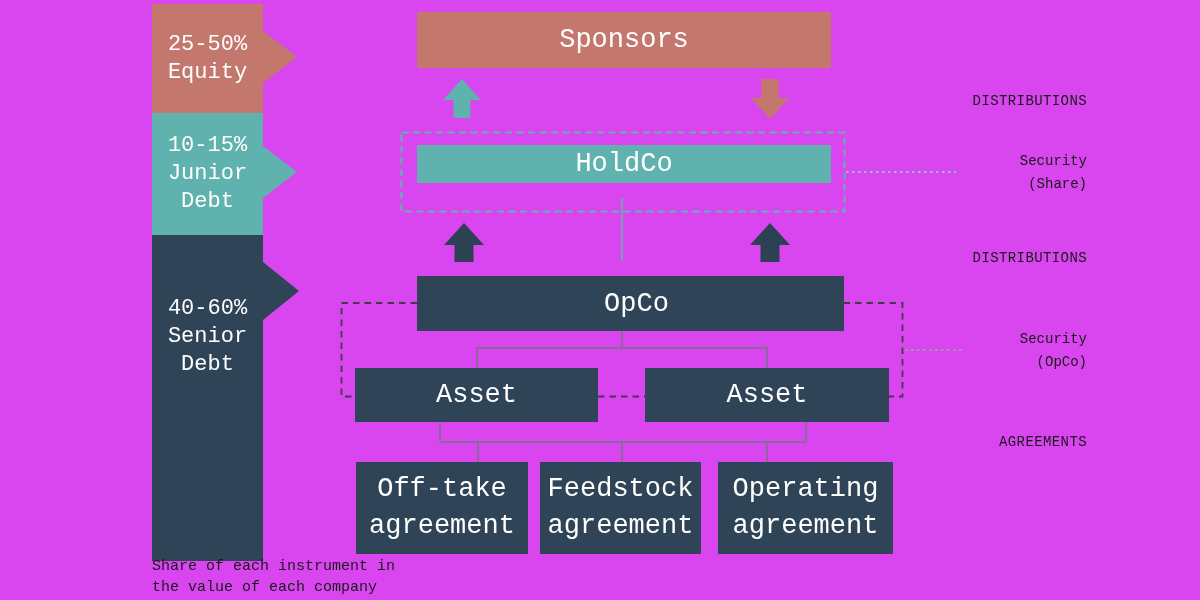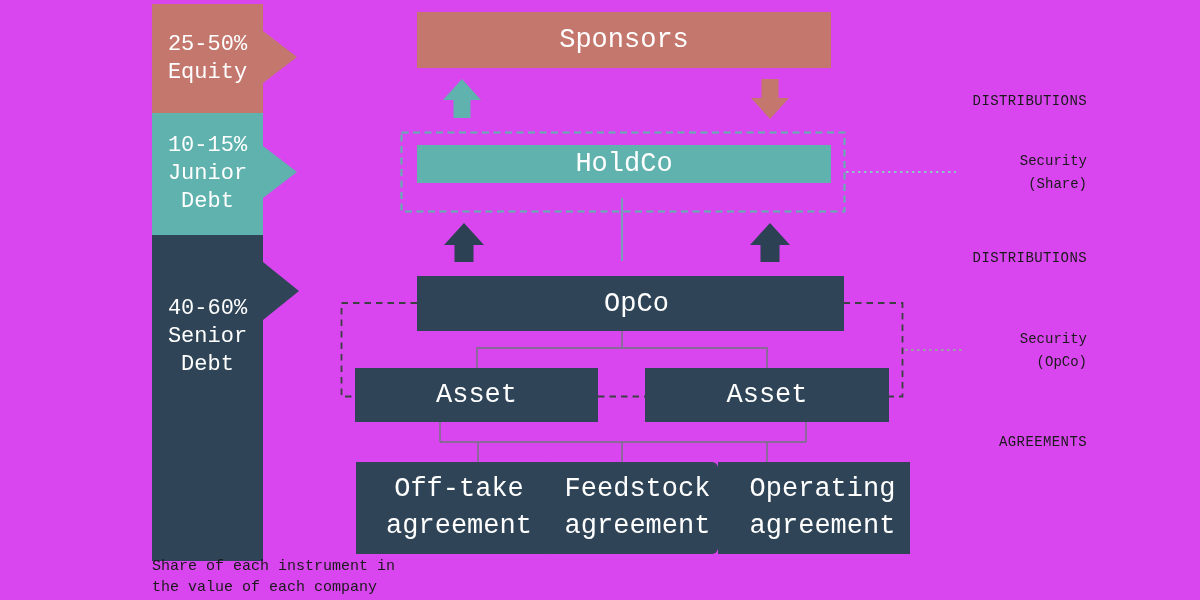--- a/index.html
+++ b/index.html
@@ -24,23 +24,23 @@
 
   
   .bigbox { position:absolute; display:flex; align-items:center; justify-content:center; color:var(--text_white); font-size:27px; }
   .box-sponsors { left:417px; top:12px;  width:414px; height:56px; background:var(--salmon); }
   .box-holdco   { left:417px; top:145px; width:414px; height:38px; background:var(--teal); }
   .box-opco     { left:417px; top:276px; width:415px; height:55px; background:var(--navy);padding-left:12px; }
   .box-asset-l  { left:355px; top:368px; width:243px; height:54px; background:var(--navy); }
   .box-asset-r  { left:645px; top:368px; width:244px; height:54px; background:var(--navy); }
   .agreement { position:absolute; top:462px; height:92px; background:var(--navy); color:var(--text_white);
                display:flex; flex-direction:column; align-items:center; justify-content:center;
-               font-size:27px; line-height:37px; text-align:center;padding-left:17px; }
+               font-size:27px; line-height:37px; text-align:center; }
   .agr-0 { left:356px; width:172px; }
-  .agr-1 { left:540px; width:161px;border-radius:6px; }
+  .agr-1 { left:540px; width:161px; }
   .agr-2 { left:718px; width:175px; }
 
   
   .side { position:absolute; left:887px; width:200px; text-align:right; color:var(--text_dark); font-size:14px; }
   .side-dist-top { top:93px;  letter-spacing:0.4px; }
   .side-sec-holdco { top:150px; line-height:23px; display:flex; flex-direction:column; }
   .side-dist-mid { top:250px; letter-spacing:0.4px; }
   .side-sec-opco { top:328px; line-height:23px; display:flex; flex-direction:column; }
   .side-agreements { top:434px; letter-spacing:0.4px; }
 </style>

